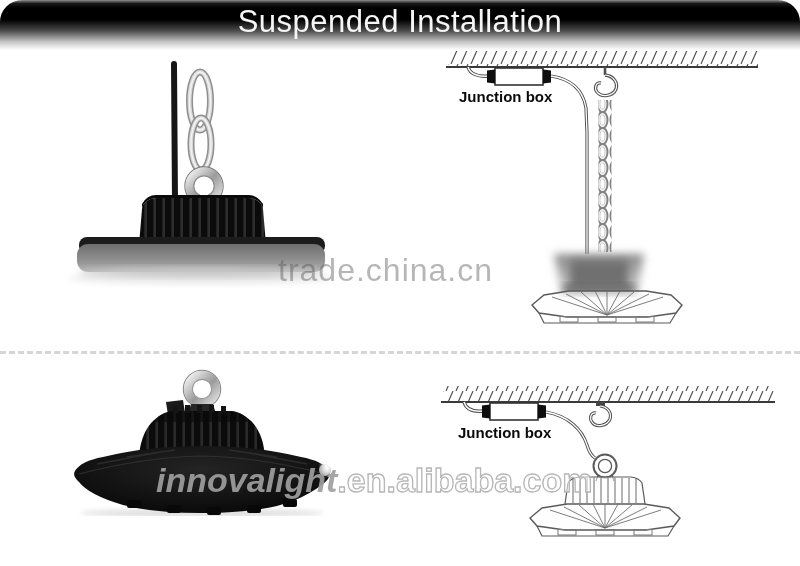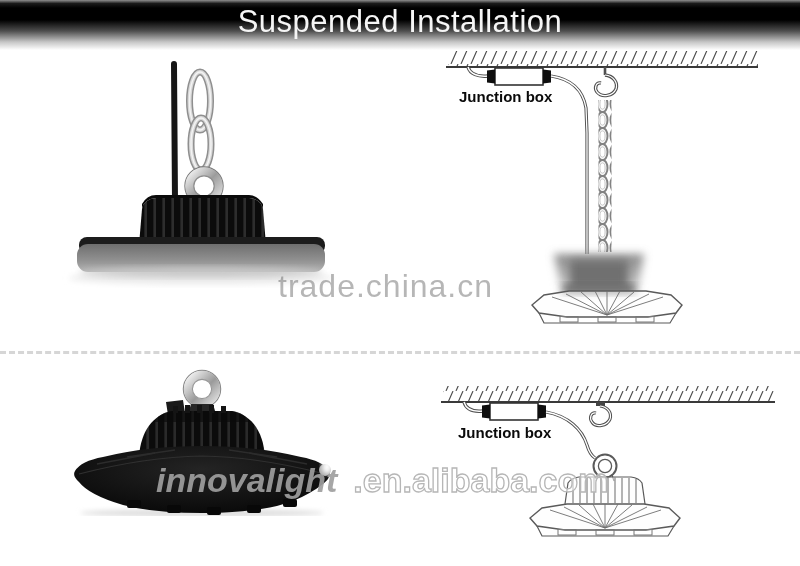--- a/index.html
+++ b/index.html
@@ -1,46 +1,47 @@
 <!DOCTYPE html>
 <html><head>
 <meta charset="utf-8">
 <style>
   html,body{margin:0;padding:0;background:#fff;}
   .canvas{
     position:relative;width:800px;height:566px;background:#fff;overflow:hidden;
     font-family:"Liberation Sans",sans-serif;
+    border-radius:22px;
   }
   
   .header{
     position:absolute;left:0;top:0;width:800px;height:50px;
     background:linear-gradient(180deg,#8f8f8f 0%,#1a1a1a 7%,#000 16%,#000 40%,#4e4e4e 62%,#c6c6c6 84%,#ffffff 100%);
     display:flex;align-items:center;justify-content:center;
   }
   .header .title{
     color:#f5f5f5;font-size:31px;font-weight:400;letter-spacing:.5px;
     margin-top:-6px;
   }
   
   .divider{
     position:absolute;left:0;top:351px;width:800px;height:0;
     border-top:3px dashed #d6d6d6;
   }
   
   .wm-top{
-    position:absolute;left:278px;top:268px;z-index:5;
+    position:absolute;left:278px;top:252px;z-index:5;
     font-size:32px;font-weight:400;color:rgba(80,80,80,.42);letter-spacing:1px;
     white-space:nowrap;
   }
   .wm-bottom{
     position:absolute;left:156px;top:461px;z-index:5;
     font-size:34px;font-weight:bold;white-space:nowrap;letter-spacing:0;
   }
   .wm-bottom .brand{color:rgba(158,158,158,.92);font-style:italic;}
-  .wm-bottom .suffix{color:rgba(255,255,255,.55);margin-left:16px;-webkit-text-stroke:1.3px #b6b6b6;}
+  .wm-bottom .suffix{color:rgba(255,255,255,.55);-webkit-text-stroke:1.3px #b6b6b6;}
   
   .layer{position:absolute;z-index:1;}
   svg text.jb-label{font-family:"Liberation Sans",sans-serif;font-size:15px;font-weight:bold;fill:#0a0a0a;}
 </style>
 </head>
 <body>
 
 <div class="canvas">
 
   <div class="header">

